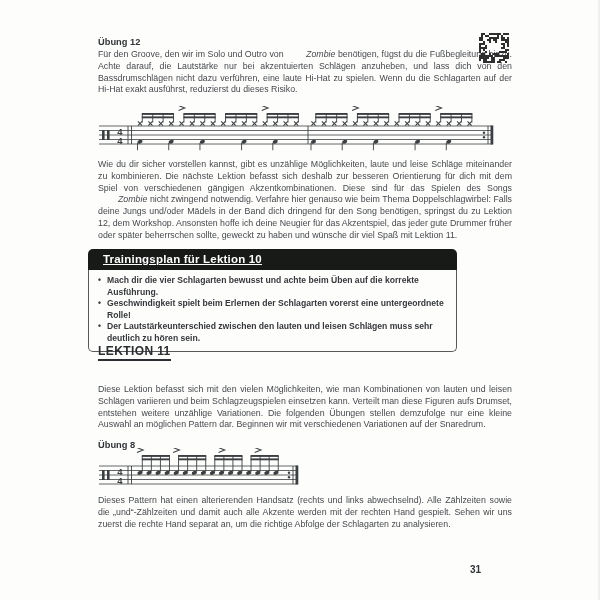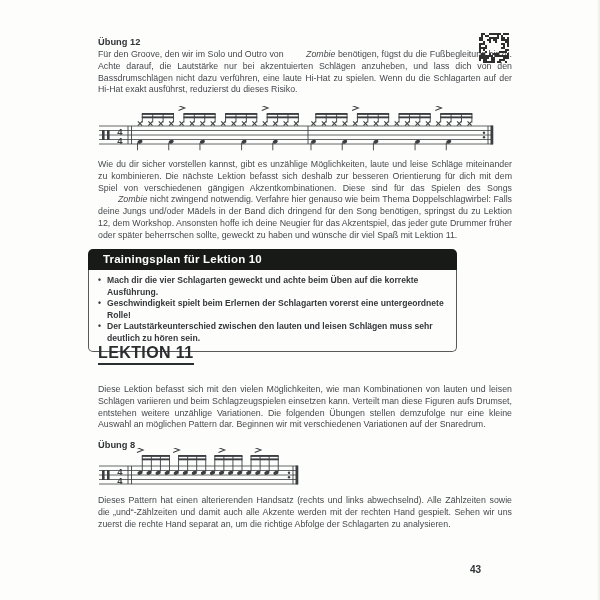--- a/index.html
+++ b/index.html
@@ -9,27 +9,27 @@
   }
   .page::after{content:"";position:absolute;right:0;top:0;width:3px;height:100%;
     background:linear-gradient(to left,#e9e9e9,rgba(255,255,255,0));pointer-events:none;}
   .h-small{position:absolute;left:98px;font-weight:bold;font-size:9.3px;color:#313437;}
   .para{position:absolute;left:98px;width:414px;font-size:8.8px;line-height:1.34;
         text-align:justify;color:#45484c;}
   .it{font-style:italic;margin-left:20px;}
   
   .tbox{position:absolute;left:88px;top:249px;width:369px;}
   .tbox-head{background:#181a18;color:#ffffff;font-weight:bold;font-size:11.5px;
-    padding:4px 0 5px 15px;border-radius:5px 5px 0 0;letter-spacing:.2px;}
+    padding:4px 0 5px 15px;border-radius:5px 5px 0 0;letter-spacing:.2px;text-decoration:underline;}
   .tbox-body{border:1px solid #595959;border-top:none;border-radius:0 0 5px 5px;
     padding:5px 12px 7px 8px;font-weight:bold;font-size:8.6px;line-height:1.34;color:#35383b;}
   .bullet{display:flex;}
   .bullet .dot{width:9px;padding-left:1px;flex:0 0 auto;}
   
-  .lek-title{position:absolute;left:98px;top:344px;font-size:16px;font-weight:bold;
+  .lek-title{position:absolute;left:98px;top:344px;font-size:12px;font-weight:bold;
     letter-spacing:.4px;color:#2b2e31;border-bottom:2.4px solid #2b2e31;padding-bottom:1px;}
   .lek-sub{position:absolute;left:98px;top:367px;font-size:10.5px;font-weight:bold;
     letter-spacing:.3px;color:#2b2e31;}
   .pagenum{position:absolute;left:470px;top:564px;font-size:10px;font-weight:bold;color:#303336;}
   .staff{position:absolute;}
   .ts{font:bold 9.5px "Liberation Sans",sans-serif;fill:#3c3f42;}
   .qr{position:absolute;left:479px;top:33px;}
 </style>
 </head>
 <body>
@@ -314,21 +314,21 @@
       <rect x="395.5" y="19.6" width="2.8" height="18.8" fill="#3c3f42"></rect>
     </svg>
 
   <div class="para" style="top:159px"><span>Wie du dir sicher vorstellen kannst, gibt es unzählige Möglichkeiten, laute und leise Schläge miteinander zu kombinieren. Die nächste Lektion befasst sich deshalb zur besseren Orientierung für dich mit dem Spiel von verschiedenen gängigen Akzentkombinationen. Diese sind für das Spielen des Songs </span><span class="it">Zombie</span><span> nicht zwingend notwendig. Verfahre hier genauso wie beim Thema Doppelschlagwirbel: Falls deine Jungs und/oder Mädels in der Band dich dringend für den Song benötigen, springst du zu Lektion 12, dem Workshop. Ansonsten hoffe ich deine Neugier für das Akzentspiel, das jeder gute Drummer früher oder später beherrschen sollte, geweckt zu haben und wünsche dir viel Spaß mit Lektion 11.</span></div>
 
   <div class="tbox">
     <div class="tbox-head">Trainingsplan für Lektion 10</div>
     <div class="tbox-body">
         <div class="bullet">
         <span class="dot">•</span>
-        <span>Mach dir die vier Schlagarten geweckt und achte beim Üben auf die korrekte Ausführung.</span>
+        <span>Mach dir die vier Schlagarten bewusst und achte beim Üben auf die korrekte Ausführung.</span>
       </div>
         <div class="bullet">
         <span class="dot">•</span>
         <span>Geschwindigkeit spielt beim Erlernen der Schlagarten vorerst eine untergeordnete Rolle!</span>
       </div>
         <div class="bullet">
         <span class="dot">•</span>
         <span>Der Lautstärkeunterschied zwischen den lauten und leisen Schlägen muss sehr deutlich zu hören sein.</span>
       </div>
       </div>
@@ -397,14 +397,14 @@
       <line x1="183.2375" y1="23.6" x2="183.2375" y2="8" stroke="#3c3f42" stroke-width="0.9"></line>
       <ellipse cx="180.9375" cy="24.8" rx="2.7" ry="1.9" fill="#3c3f42" transform="rotate(-20 180.9375 24.8)"></ellipse>
       <circle cx="194" cy="24.75" r="1.2" fill="#3c3f42"></circle>
       <circle cx="194" cy="29.25" r="1.2" fill="#3c3f42"></circle>
       <line x1="198" y1="18" x2="198" y2="36" stroke="#3c3f42" stroke-width="0.9"></line>
       <rect x="200.5" y="17.6" width="2.8" height="18.8" fill="#3c3f42"></rect>
     </svg>
 
   <div class="para" style="top:495px">Dieses Pattern hat einen alterierenden Handsatz (rechts und links abwechselnd). Alle Zählzeiten sowie die „und“-Zählzeiten und damit auch alle Akzente werden mit der rechten Hand gespielt. Sehen wir uns zuerst die rechte Hand separat an, um die richtige Abfolge der Schlagarten zu analysieren.</div>
 
-  <div class="pagenum">43</div>
+  <div class="pagenum">31</div>
 </div>
 
 </body></html>

